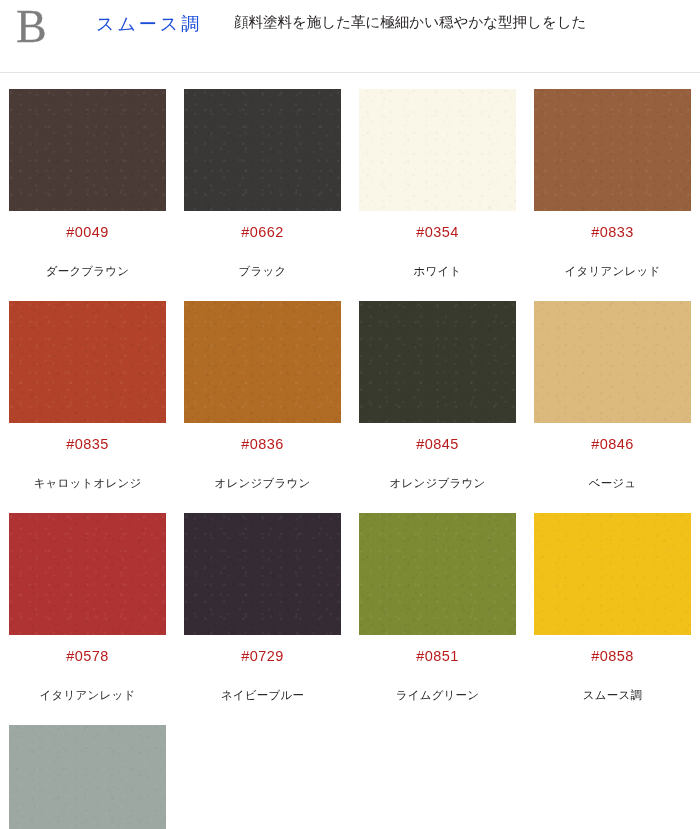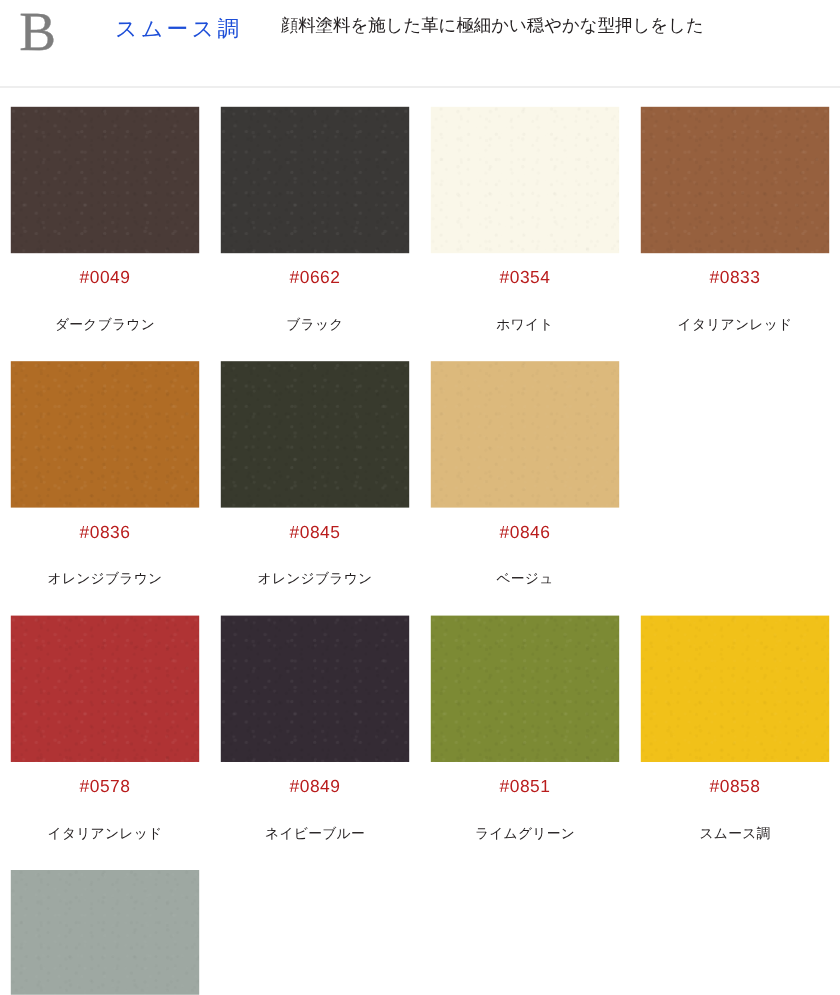--- a/index.html
+++ b/index.html
@@ -165,20 +165,25 @@
       </div>
       <div class="cell">
         <div class="swatch" style="background: rgb(150, 96, 62);"></div>
         <div class="code">#0833</div>
         <div class="name">イタリアンレッド</div>
       </div>
     </div>
     <div class="row-spacer"></div>
     <div class="row">
       <div class="cell">
+        <div class="swatch" style="background: rgb(178, 67, 42);"></div>
+        <div class="code">#0835</div>
+        <div class="name">キャロットオレンジ</div>
+      </div>
+      <div class="cell">
         <div class="swatch" style="background: rgb(176, 108, 37);"></div>
         <div class="code">#0836</div>
         <div class="name">オレンジブラウン</div>
       </div>
       <div class="cell">
         <div class="swatch" style="background: rgb(56, 58, 45);"></div>
         <div class="code">#0845</div>
         <div class="name">オレンジブラウン</div>
       </div>
       <div class="cell">
@@ -189,21 +194,21 @@
     </div>
     <div class="row-spacer"></div>
     <div class="row">
       <div class="cell">
         <div class="swatch" style="background: rgb(176, 51, 52);"></div>
         <div class="code">#0578</div>
         <div class="name">イタリアンレッド</div>
       </div>
       <div class="cell">
         <div class="swatch" style="background: rgb(52, 43, 52);"></div>
-        <div class="code">#0849</div>
+        <div class="code">#0729</div>
         <div class="name">ネイビーブルー</div>
       </div>
       <div class="cell">
         <div class="swatch" style="background: rgb(124, 138, 52);"></div>
         <div class="code">#0851</div>
         <div class="name">ライムグリーン</div>
       </div>
       <div class="cell">
         <div class="swatch light" style="background: rgb(241, 193, 25);"></div>
         <div class="code">#0858</div>

